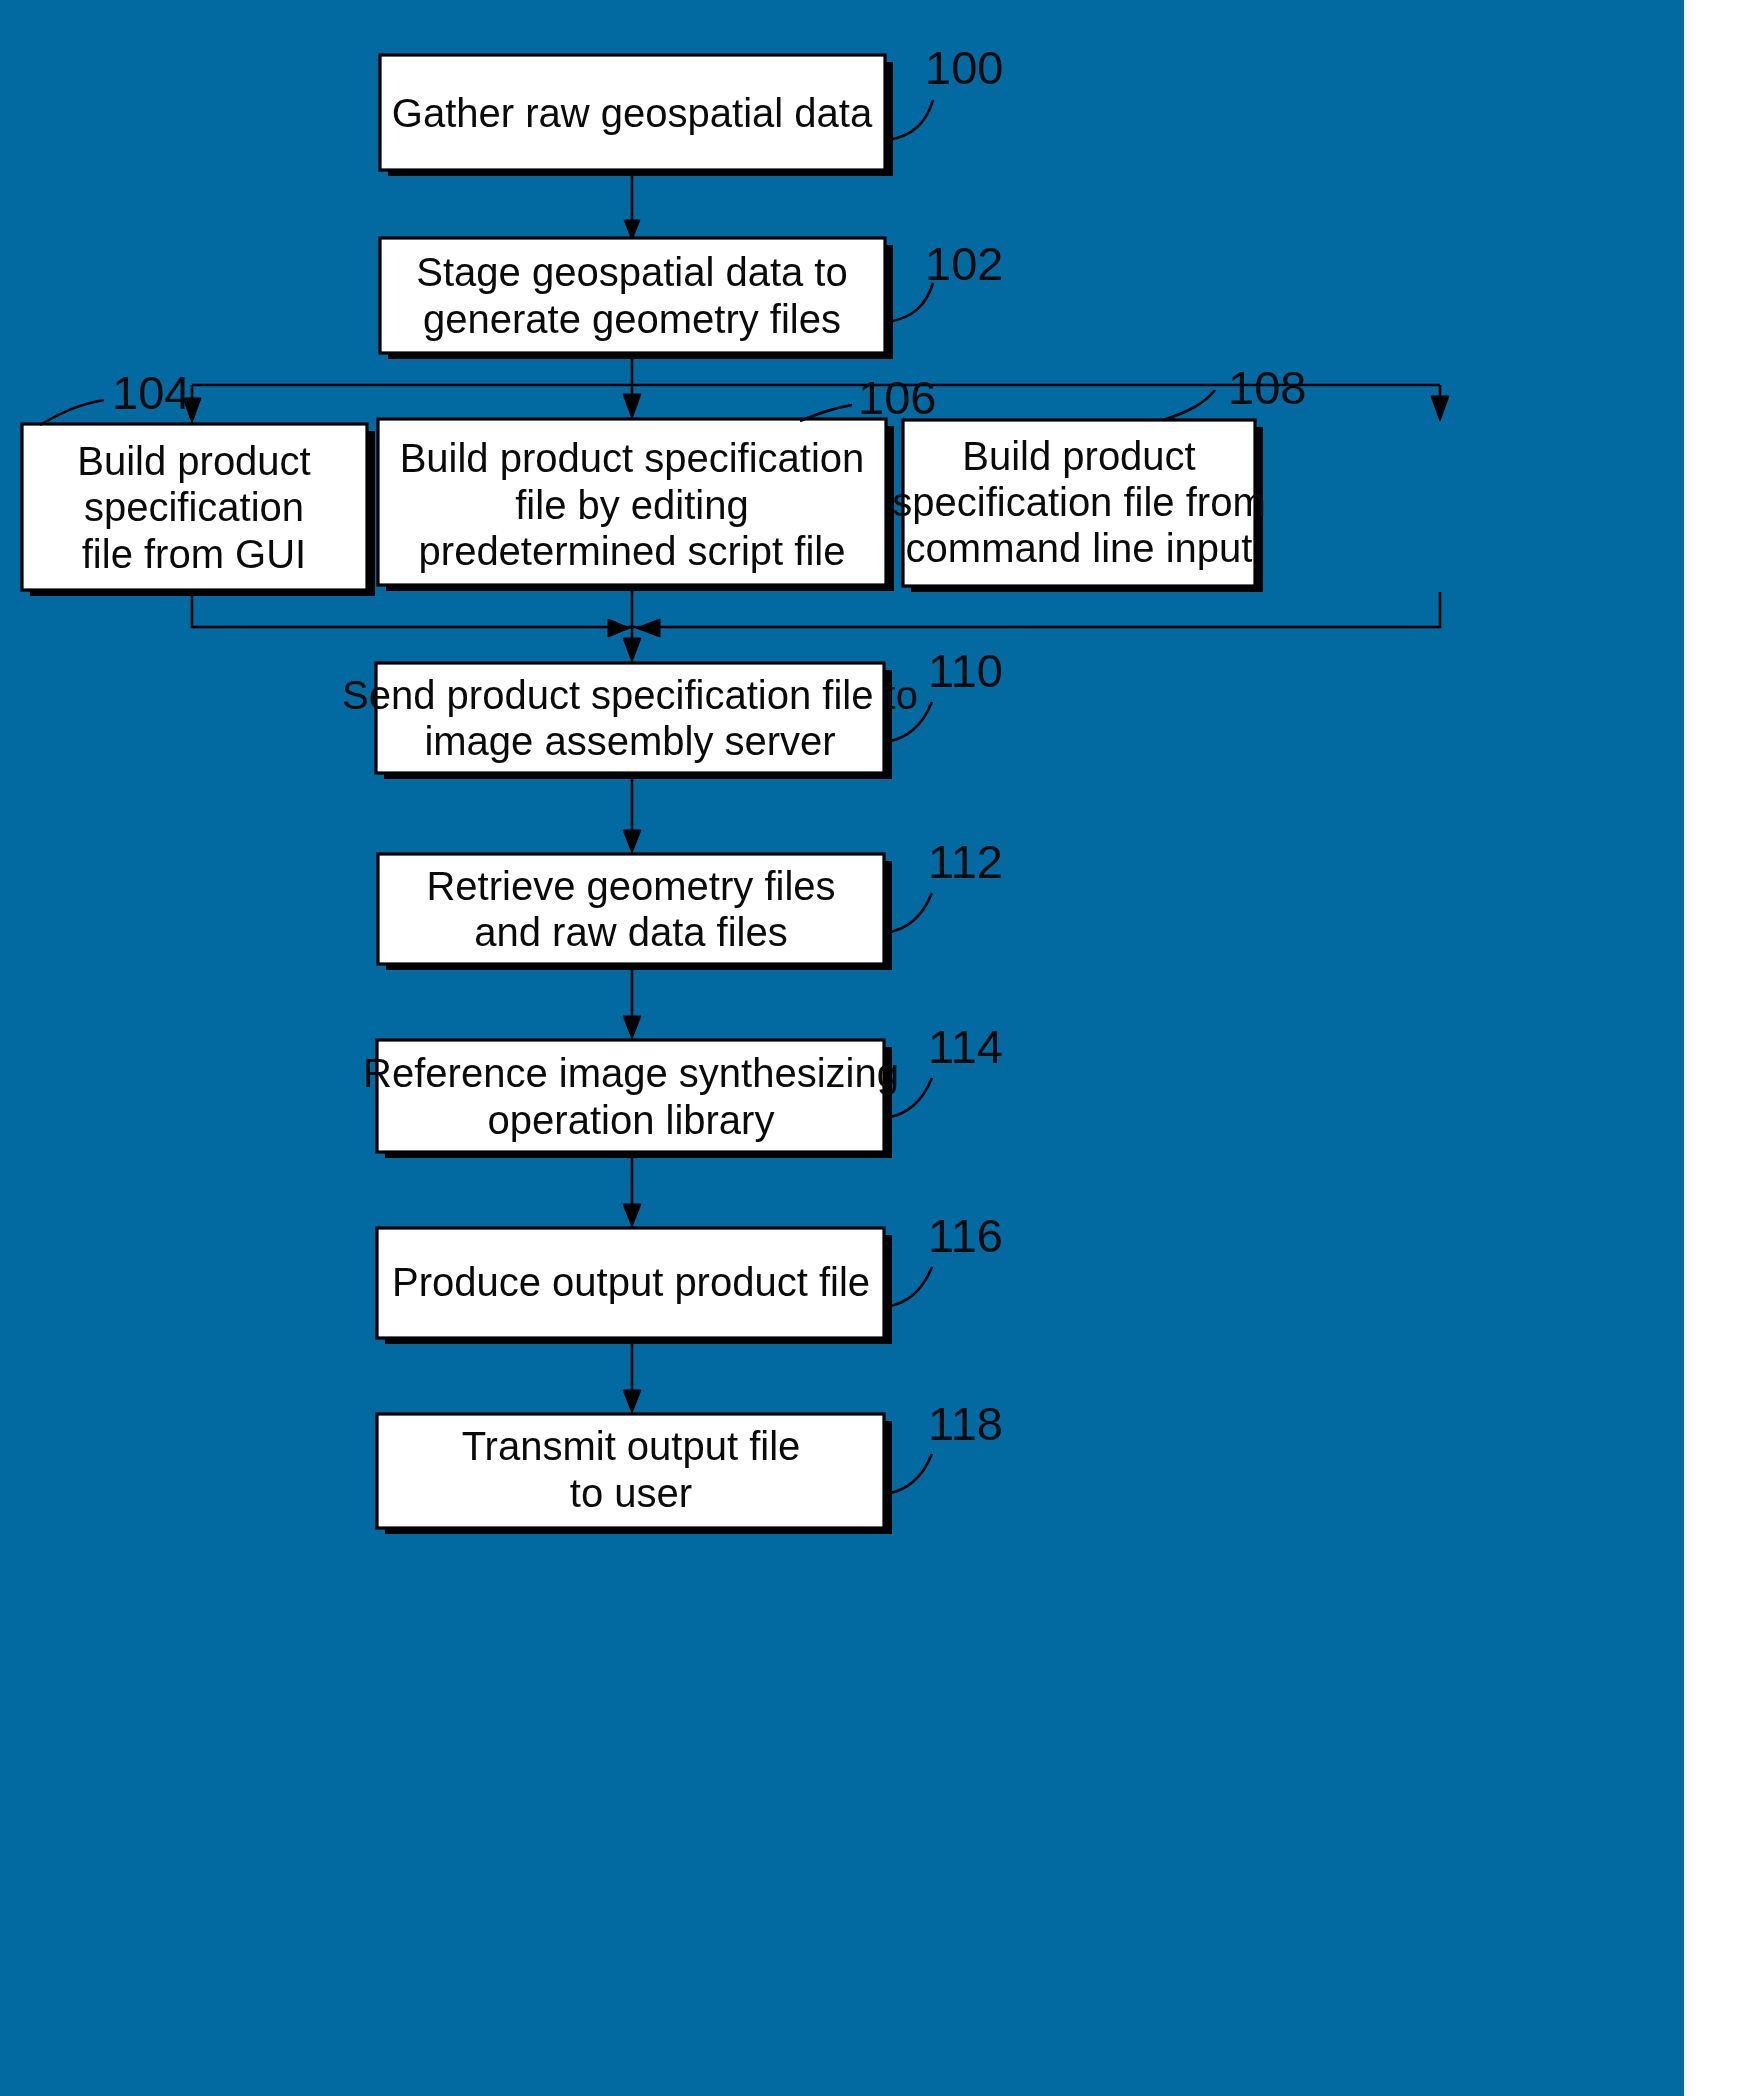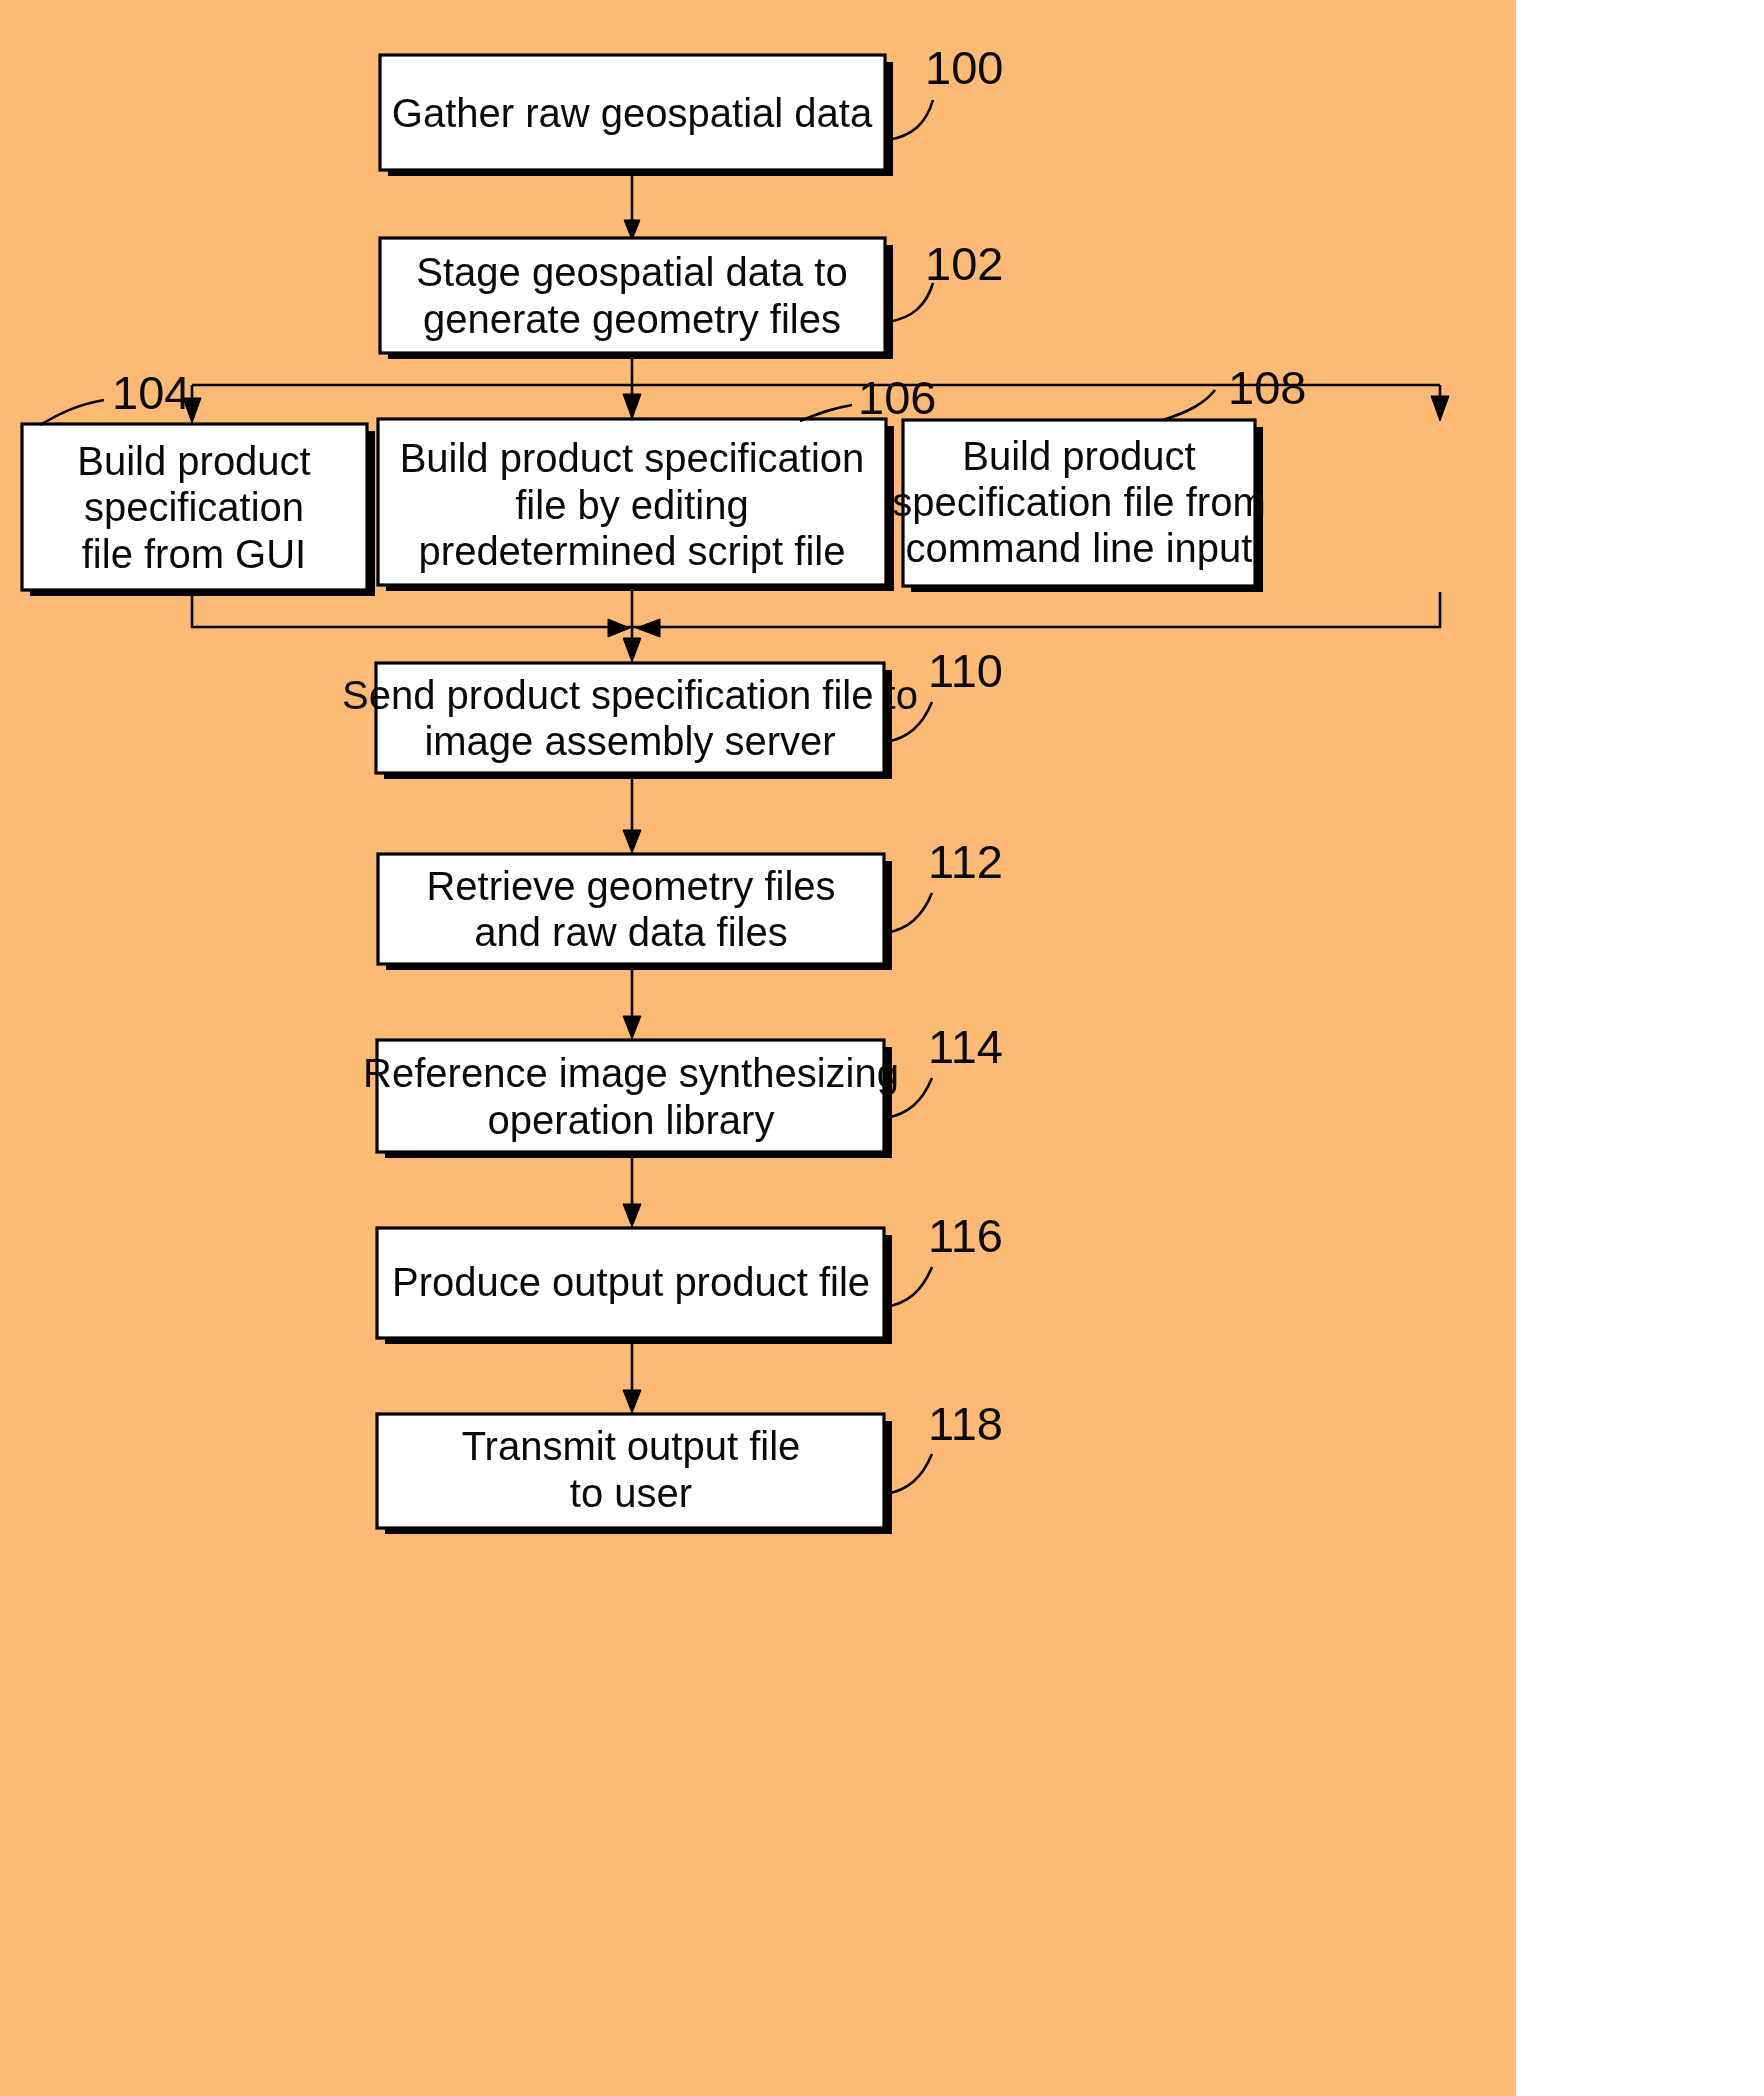--- a/index.html
+++ b/index.html
@@ -6,23 +6,23 @@
     margin: 0;
     padding: 0;
     background: #ffffff;
   }
   body {
     font-family: "Liberation Sans", sans-serif;
     color: #000000;
   }
   #page {
     position: relative;
-    width: 1516px;
+    width: 1684px;
     height: 2096px;
-    background: #fdba74;
+    background: #0369a1;
     overflow: hidden;
   }
   svg#diagram {
     position: absolute;
     left: 0;
     top: 0;
     width: 1764px;
     height: 2096px;
   }
   .node-rect {

